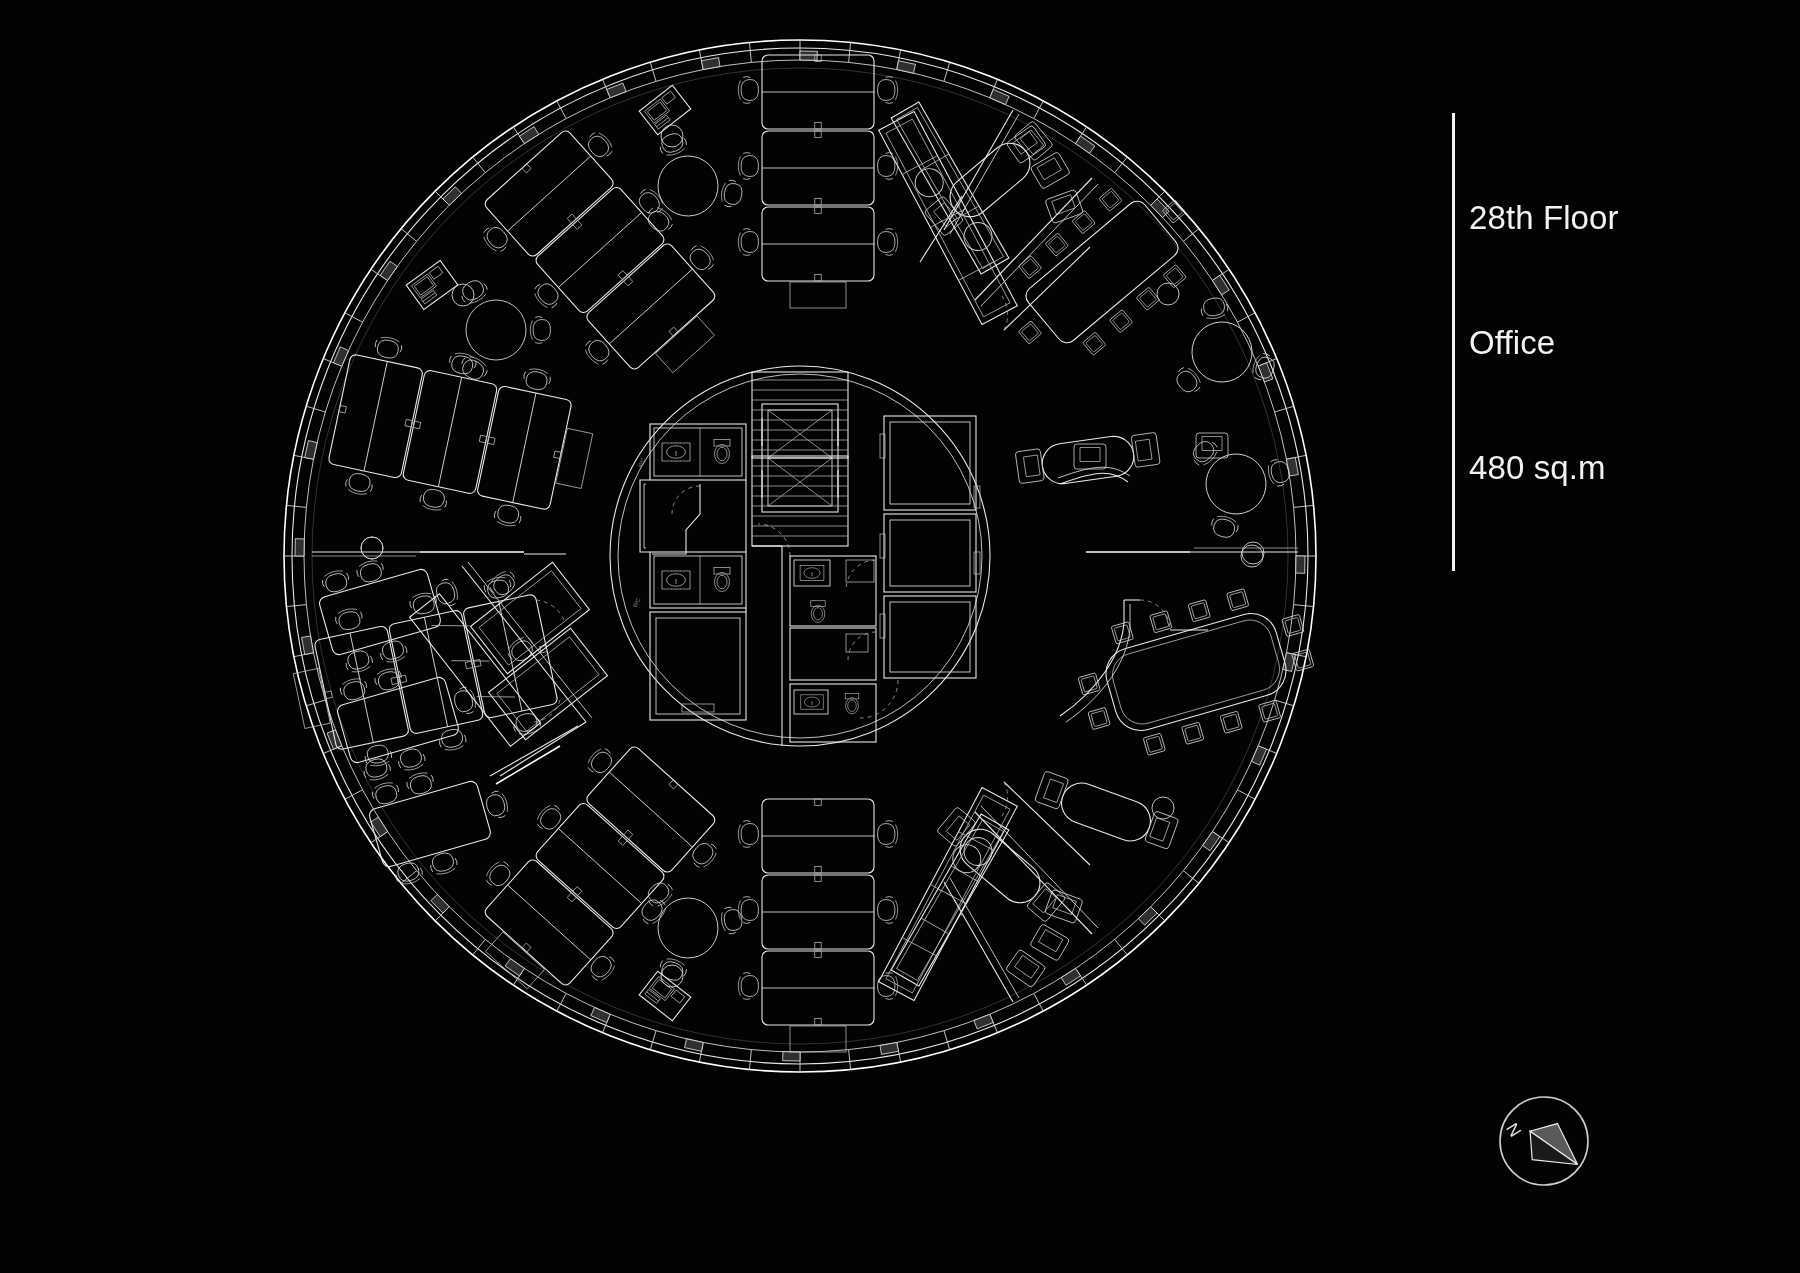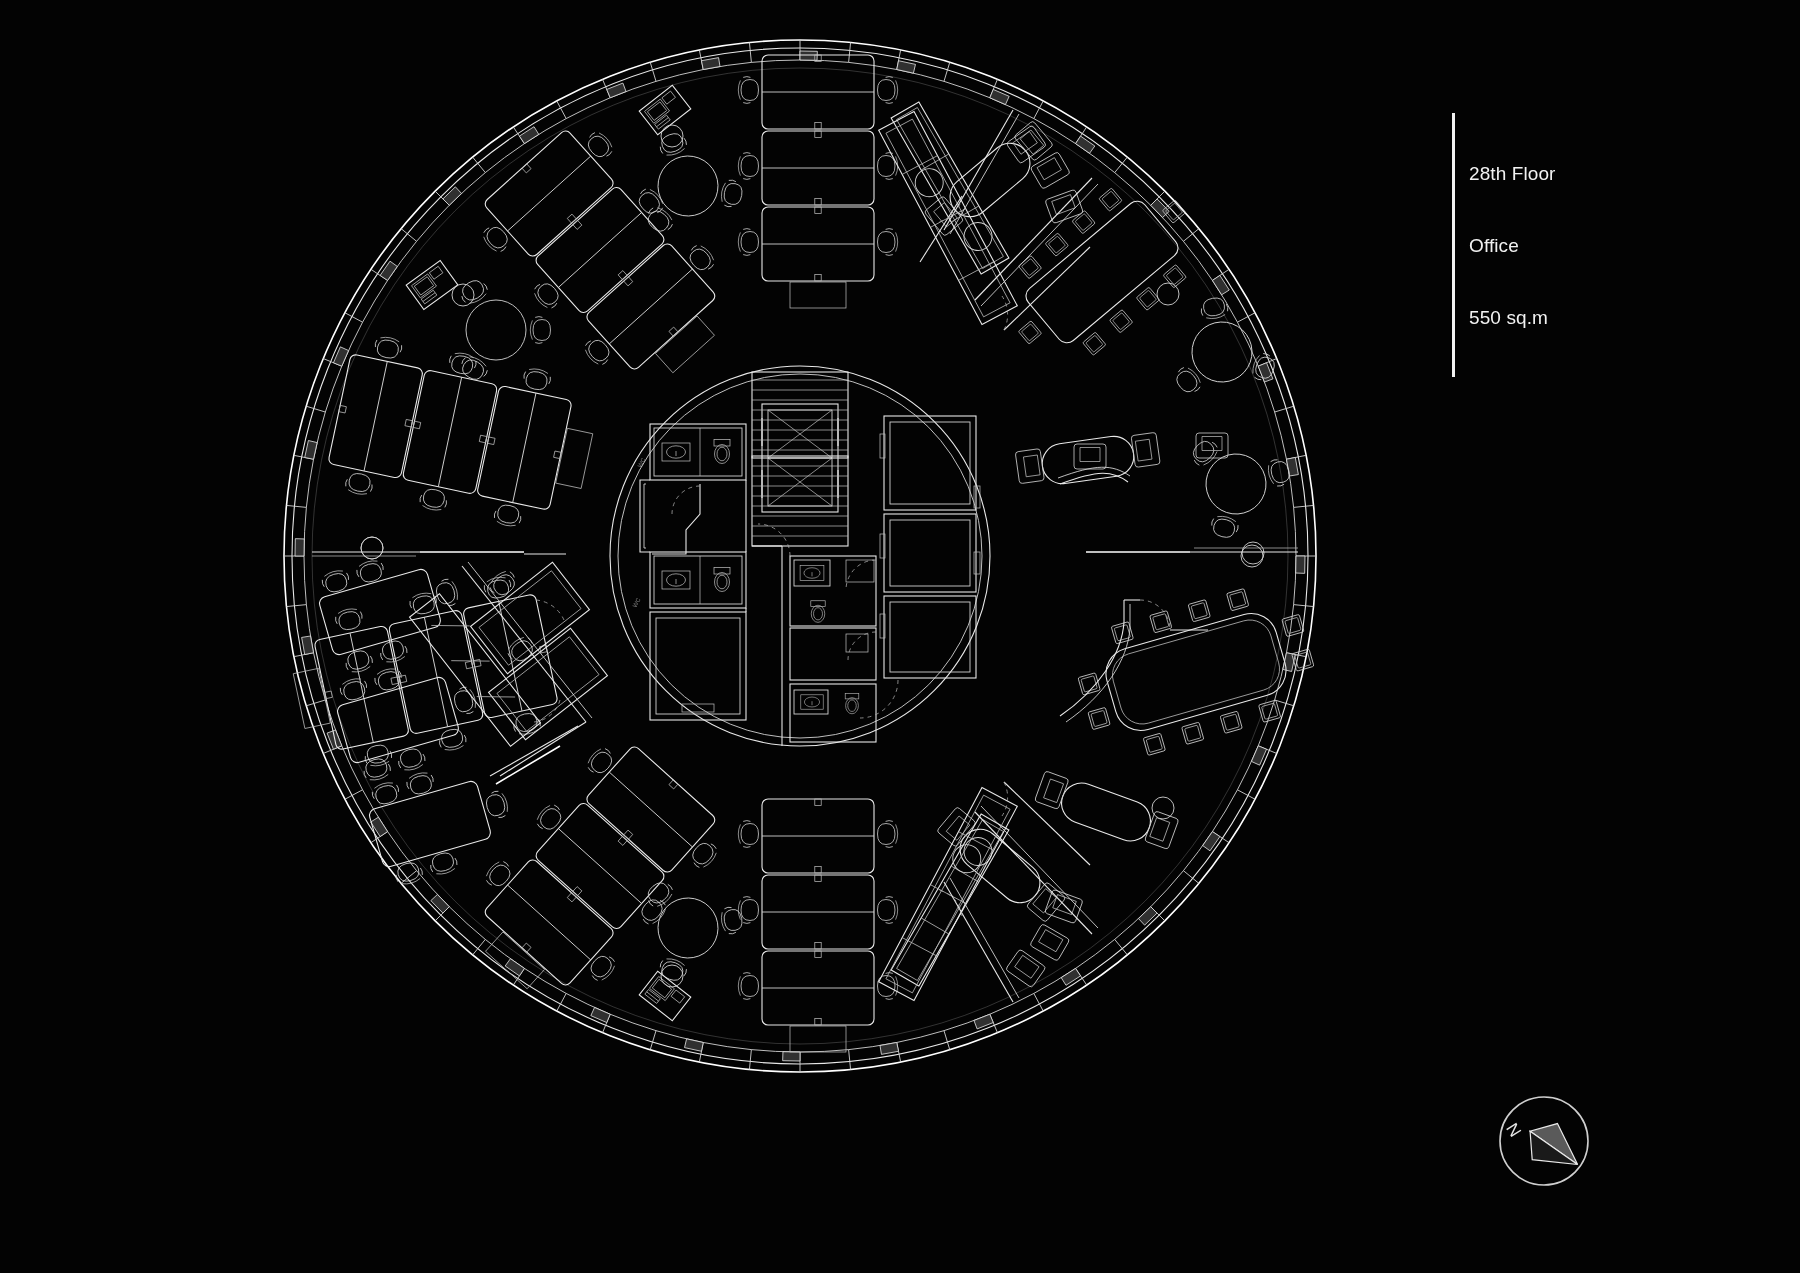--- a/index.html
+++ b/index.html
@@ -7,21 +7,21 @@
   #root{position:relative;width:1800px;height:1273px;background:#030303;}
   #plan{position:absolute;left:0;top:0;width:1800px;height:1273px;}
 
   
   #titleblock{
     position:absolute; left:1452px; top:113px;
     display:flex; align-items:stretch; gap:14px;
     color:#f2f2f2; line-height:1.26;
   }
   #titlerule{width:3px;background:#f2f2f2;flex:0 0 3px;}
-  #titletext{font-size:19px;letter-spacing:.1px;white-space:pre;padding-top:1px;}
+  #titletext{font-size:33px;letter-spacing:.1px;white-space:pre;padding-top:1px;}
   #titletext div{white-space:nowrap;}
 
   
   #northarrow{position:absolute;left:1491px;top:1088px;width:106px;height:106px;}
 
   .lbl{fill:#d9d9d9;font-family:"Liberation Sans",sans-serif;}
 </style>
 </head>
 <body>
 
@@ -645,21 +645,21 @@
       <path class="th" d="M496,784 L560,746" stroke-width="4"></path>
     </g>
 
   </svg>
 
   <div id="titleblock">
     <div id="titlerule"></div>
     <div id="titletext">
       <div>28th Floor</div>
       <div>Office</div>
-      <div>550 sq.m</div>
+      <div>480 sq.m</div>
     </div>
   </div>
 
   <svg id="northarrow" viewBox="0 0 106 106">
     <circle cx="53" cy="53" r="44" fill="none" stroke="#cfcfcf" stroke-width="1.6"></circle>
     <g transform="rotate(125 53 53)">
       <path d="M53,12 L53,70 L31,52 Z" fill="#5a5a5a" stroke="#e8e8e8" stroke-width="1.2"></path>
       <path d="M53,12 L53,70 L75,52 Z" fill="#1a1a1a" stroke="#e8e8e8" stroke-width="1.2"></path>
     </g>
     <text x="31" y="44" font-size="17" fill="#e6e6e6" font-family="'Liberation Sans',sans-serif" transform="rotate(-122 31 44)">N</text>

